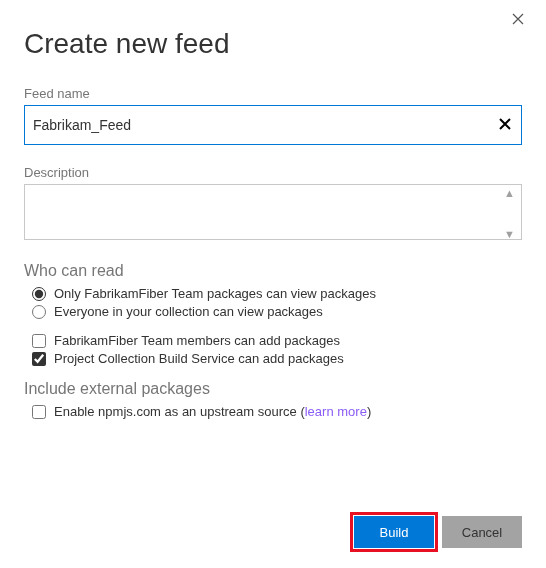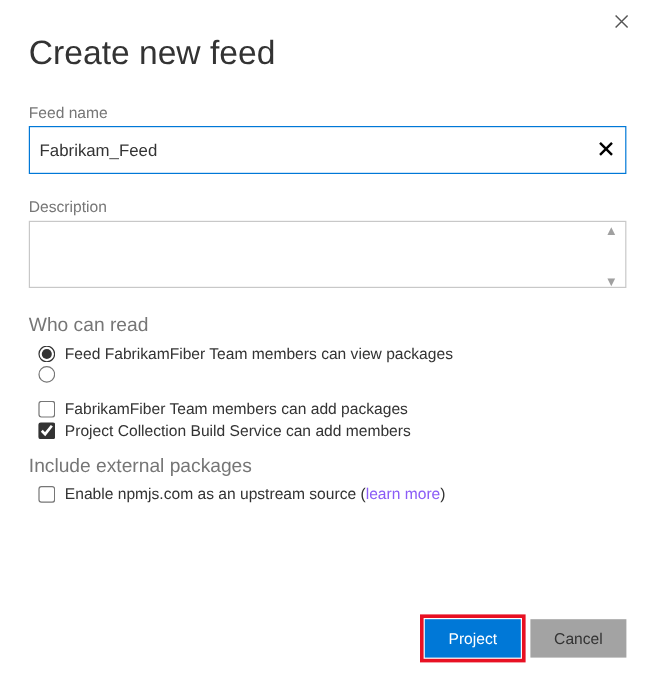--- a/index.html
+++ b/index.html
@@ -176,46 +176,47 @@
     <div class="fake-scroll">
       <span>▲</span>
       <span>▼</span>
     </div>
   </div>
 
   <div class="group">
     <div class="section-label">Who can read</div>
     <label class="opt-row">
       <input type="radio" name="read" checked="" style="">
-      <span>Feed FabrikamFiber Team members can view packages</span>
+      <span>Only FabrikamFiber Team packages can view packages</span>
     </label>
     <label class="opt-row">
       <input type="radio" name="read" style="">
+      <span>Everyone in your collection can view packages</span>
     </label>
   </div>
 
   <div class="group">
     <label class="opt-row">
       <input type="checkbox" style="">
       <span>FabrikamFiber Team members can add packages</span>
     </label>
     <label class="opt-row">
       <input type="checkbox" checked="" style="">
-      <span>Project Collection Build Service can add members</span>
+      <span>Project Collection Build Service can add packages</span>
     </label>
   </div>
 
   <div class="group">
     <div class="section-label">Include external packages</div>
     <label class="opt-row">
       <input type="checkbox" style="">
       <span>
         <span>Enable npmjs.com as an upstream source (</span><a href="#" class="link">learn more</a><span>)</span>
       </span>
     </label>
   </div>
 
 </div>
 
 <div class="footer">
-  <button class="btn btn-primary highlight-box">Project</button>
+  <button class="btn btn-primary highlight-box">Build</button>
   <button class="btn btn-secondary">Cancel</button>
 </div>
 
 </body></html>

